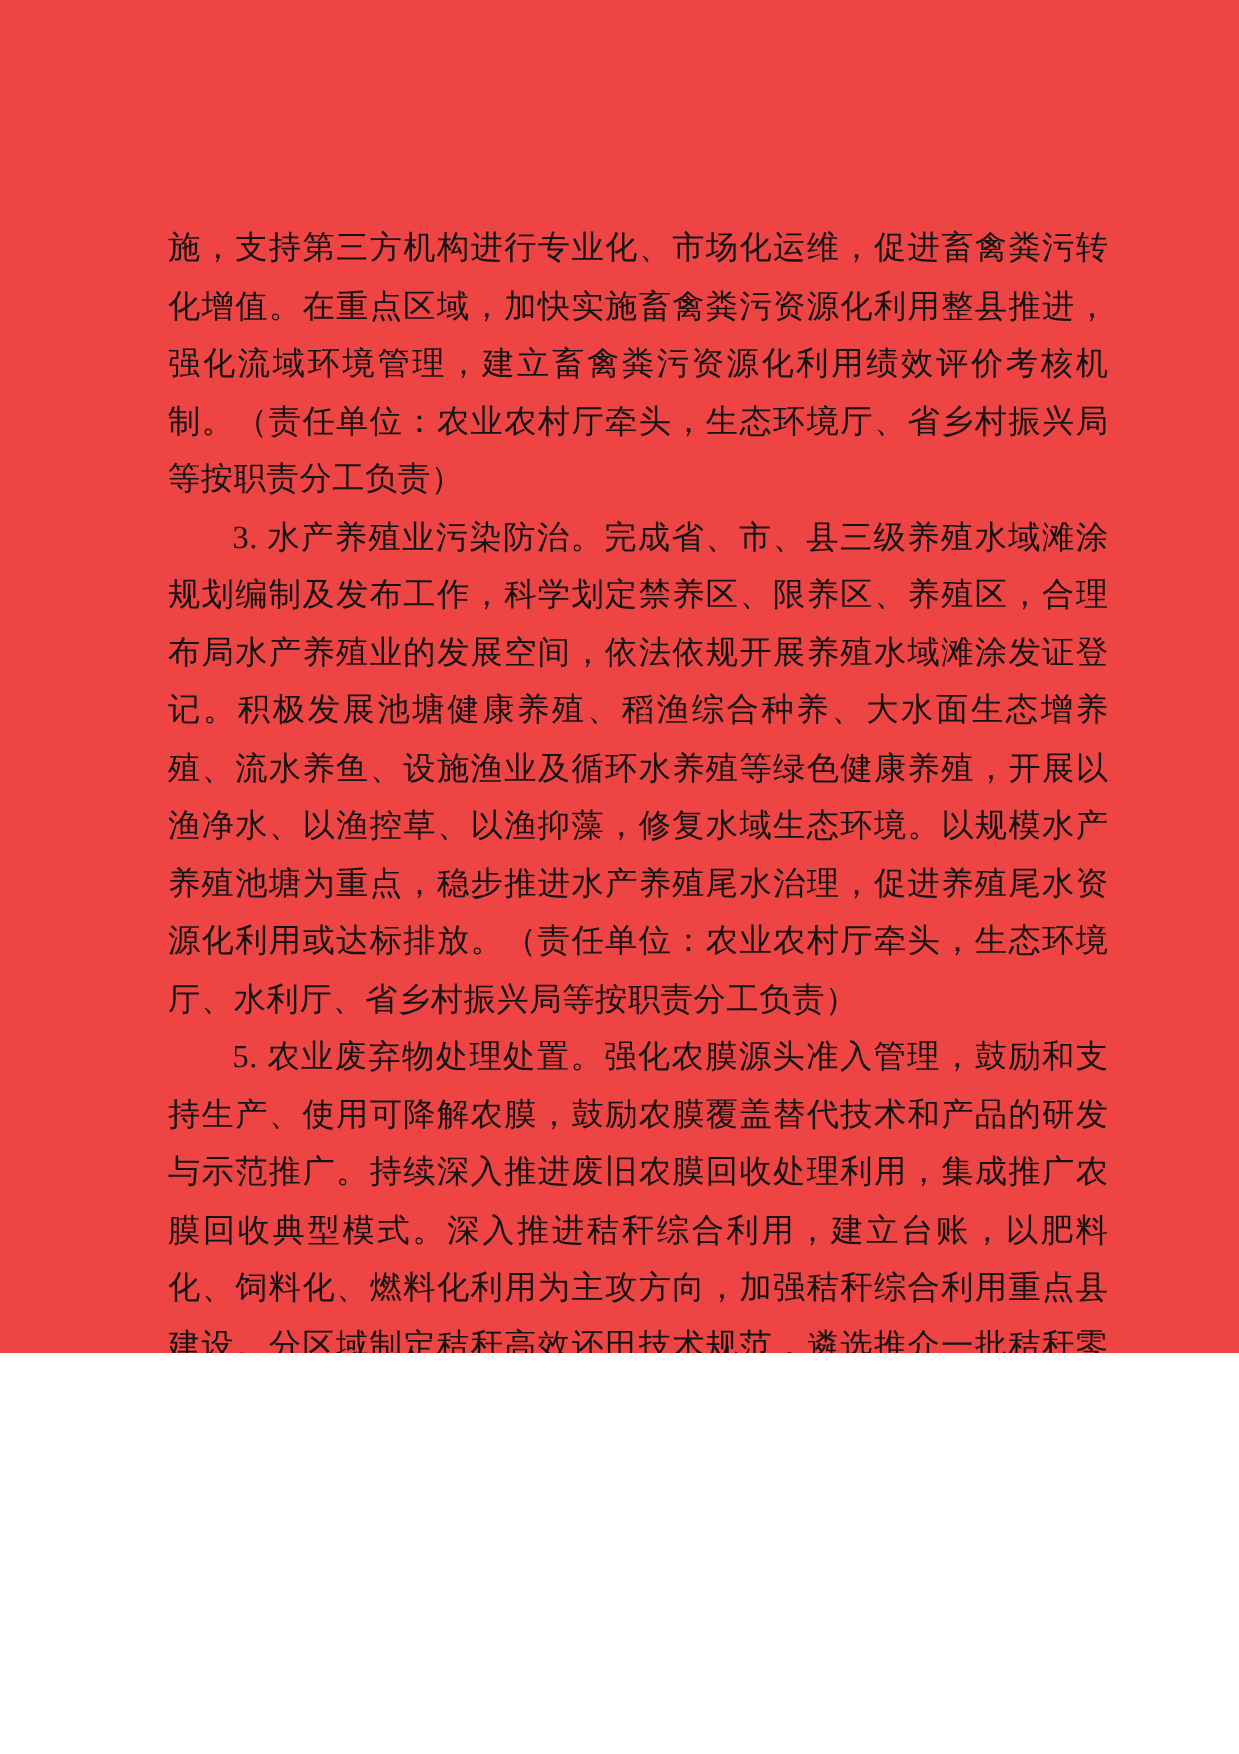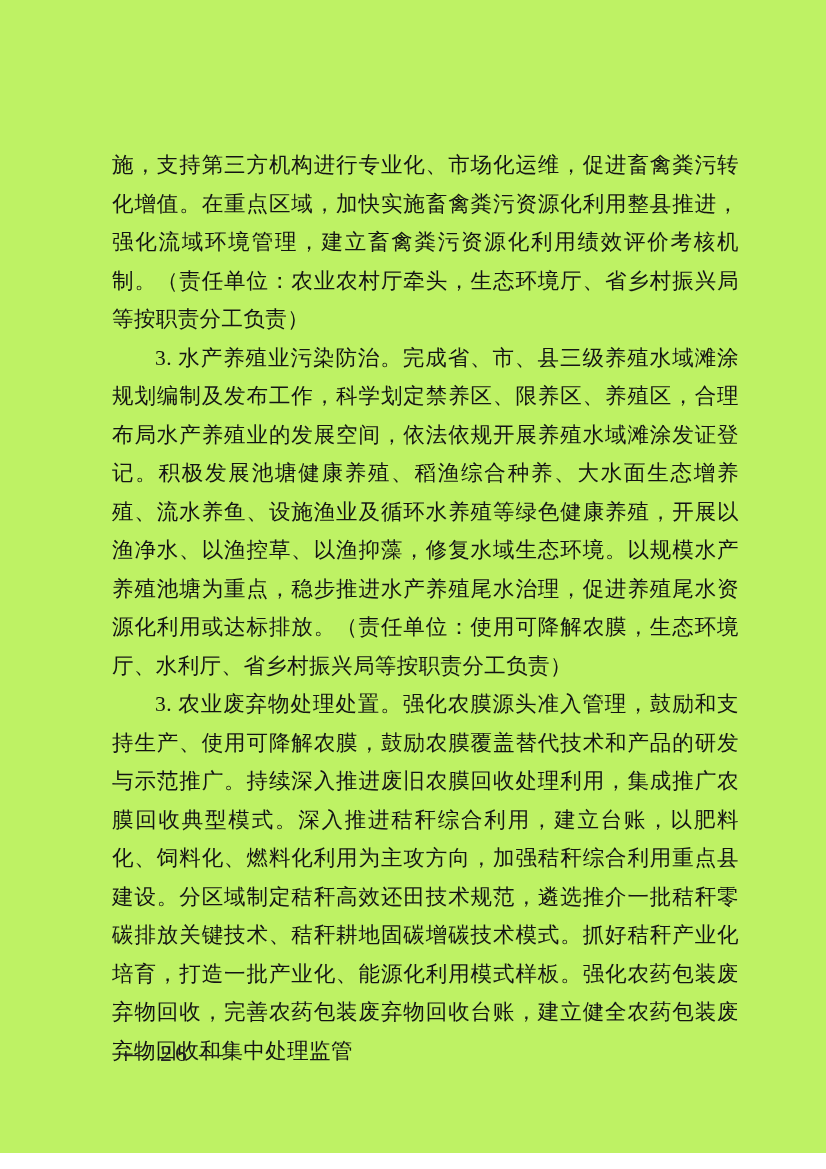--- a/index.html
+++ b/index.html
@@ -6,22 +6,22 @@
 
   html, body {
     width: 826px;
     height: 1169px;
     background: #ffffff;
   }
 
   .page {
     position: relative;
     width: 826px;
-    height: 1153px;
-    background: #bef264;
+    height: 902px;
+    background: #ef4444;
     overflow: hidden;
     font-family: "Liberation Serif", "DejaVu Serif", serif;
     color: #141414;
   }
 
   .content {
     position: absolute;
     left: 112px;
     top: 146px;
     width: 627px;
@@ -54,21 +54,21 @@
 </style>
 </head>
 <body>
 
 <div class="page">
 
   <main class="content">
 
     <p class="para"><span>施，支持第三方机构进行专业化、市场化运维，促进畜禽粪污转化增值。在重点区域，加快实施畜禽粪污资源化利用整县推进，强化流域环境管理，建立畜禽粪污资源化利用绩效评价考核机制。（责任单位：农业农村厅牵头，生态环境厅、省乡村振兴局等按职责分工负责）</span></p>
 
-    <p class="para indent"><strong class="lead">3. 水产养殖业污染防治。</strong><span>完成省、市、县三级养殖水域滩涂规划编制及发布工作，科学划定禁养区、限养区、养殖区，合理布局水产养殖业的发展空间，依法依规开展养殖水域滩涂发证登记。积极发展池塘健康养殖、稻渔综合种养、大水面生态增养殖、流水养鱼、设施渔业及循环水养殖等绿色健康养殖，开展以渔净水、以渔控草、以渔抑藻，修复水域生态环境。以规模水产养殖池塘为重点，稳步推进水产养殖尾水治理，促进养殖尾水资源化利用或达标排放。（责任单位：使用可降解农膜，生态环境厅、水利厅、省乡村振兴局等按职责分工负责）</span></p>
+    <p class="para indent"><strong class="lead">3. 水产养殖业污染防治。</strong><span>完成省、市、县三级养殖水域滩涂规划编制及发布工作，科学划定禁养区、限养区、养殖区，合理布局水产养殖业的发展空间，依法依规开展养殖水域滩涂发证登记。积极发展池塘健康养殖、稻渔综合种养、大水面生态增养殖、流水养鱼、设施渔业及循环水养殖等绿色健康养殖，开展以渔净水、以渔控草、以渔抑藻，修复水域生态环境。以规模水产养殖池塘为重点，稳步推进水产养殖尾水治理，促进养殖尾水资源化利用或达标排放。（责任单位：农业农村厅牵头，生态环境厅、水利厅、省乡村振兴局等按职责分工负责）</span></p>
 
-    <p class="para indent"><strong class="lead">3. 农业废弃物处理处置。</strong><span>强化农膜源头准入管理，鼓励和支持生产、使用可降解农膜，鼓励农膜覆盖替代技术和产品的研发与示范推广。持续深入推进废旧农膜回收处理利用，集成推广农膜回收典型模式。深入推进秸秆综合利用，建立台账，以肥料化、饲料化、燃料化利用为主攻方向，加强秸秆综合利用重点县建设。分区域制定秸秆高效还田技术规范，遴选推介一批秸秆零碳排放关键技术、秸秆耕地固碳增碳技术模式。抓好秸秆产业化培育，打造一批产业化、能源化利用模式样板。强化农药包装废弃物回收，完善农药包装废弃物回收台账，建立健全农药包装废弃物回收和集中处理监管</span></p>
+    <p class="para indent"><strong class="lead">5. 农业废弃物处理处置。</strong><span>强化农膜源头准入管理，鼓励和支持生产、使用可降解农膜，鼓励农膜覆盖替代技术和产品的研发与示范推广。持续深入推进废旧农膜回收处理利用，集成推广农膜回收典型模式。深入推进秸秆综合利用，建立台账，以肥料化、饲料化、燃料化利用为主攻方向，加强秸秆综合利用重点县建设。分区域制定秸秆高效还田技术规范，遴选推介一批秸秆零碳排放关键技术、秸秆耕地固碳增碳技术模式。抓好秸秆产业化培育，打造一批产业化、能源化利用模式样板。强化农药包装废弃物回收，完善农药包装废弃物回收台账，建立健全农药包装废弃物回收和集中处理监管</span></p>
 
   </main>
 
   <footer class="page-footer"><span>— 26 —</span></footer>
 
 </div>
 
 </body></html>

